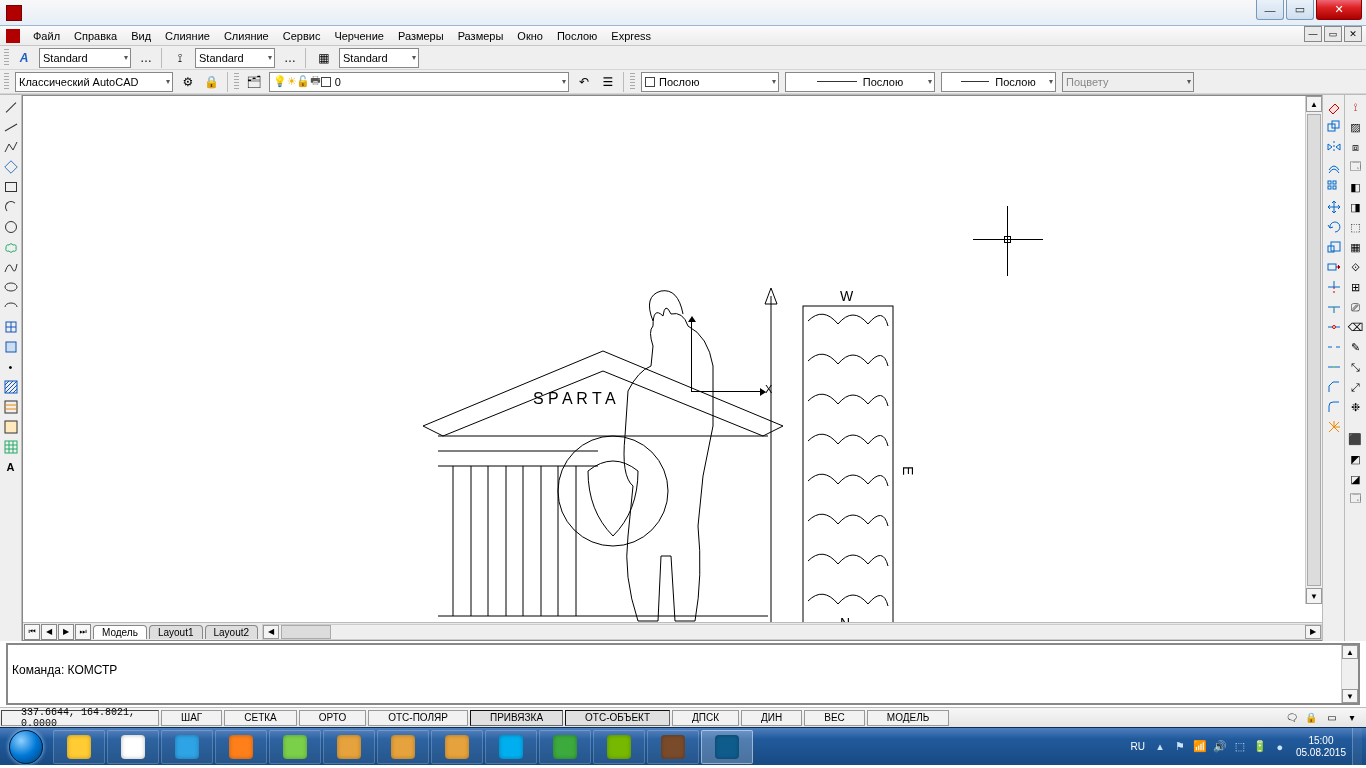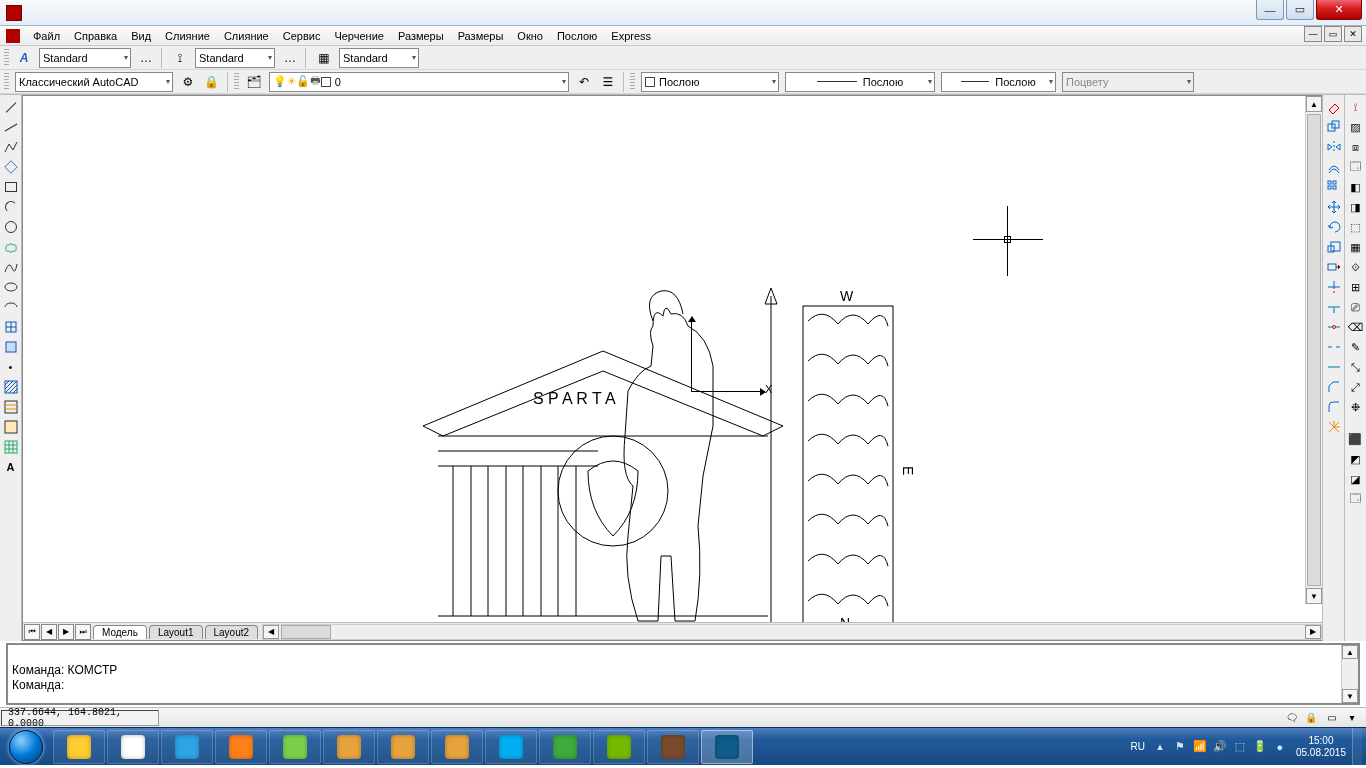--- a/index.html
+++ b/index.html
@@ -60,21 +60,21 @@
 .hscroll-bar .hbtn { width:16px; border:1px solid #999; background:#f4f4f4; font-size:8px; display:flex; align-items:center; justify-content:center;}
 .hscroll-bar .hthumb { flex:none; width:50px; background:#dcdcdc; border:1px solid #aaa; margin-left:2px;}
 
 
 .cmd-window { height:62px; background:#fff; border:2px solid #888; margin:2px 6px; padding:18px 4px; font-family:"Courier New",monospace; font-size:12px; line-height:15px; overflow:hidden; position:relative;}
 .cmd-scroll { position:absolute; right:0; top:0; width:17px; bottom:0; background:#efefef; border-left:1px solid #ccc;}
 .cmd-scroll .vbtn { height:14px; border:1px solid #999; background:#f4f4f4; font-size:8px; display:flex; align-items:center; justify-content:center;}
 
 
 .statusbar { height:20px; background:linear-gradient(#f7f7f7,#e5e5e5); border-top:1px solid #bbb; display:flex; align-items:center; font-size:10px;}
-.status-cell { border:1px solid #999; padding:1px 6px; margin:0 1px; background:#f2f2f2; height:16px; display:flex; align-items:center;}
+.status-cell { border:1px solid #999; padding:1px 19px; margin:0 1px; background:#f2f2f2; height:16px; display:flex; align-items:center;}
 .status-cell.pressed { border:1px inset #666; background:#e0e0e0;}
 .status-cell.first { width:158px; justify-content:flex-start; font-family:"Courier New",monospace; border-style:inset;}
 .status-right { margin-left:auto; display:flex; align-items:center; padding-right:4px;}
 .status-icon { width:16px; height:16px; margin:0 2px; display:inline-flex; align-items:center; justify-content:center; font-size:10px;}
 
 
 .taskbar { height:38px; background:linear-gradient(#4f7fbf,#215a9c 30%,#184a82); display:flex; align-items:center; border-top:1px solid #0a2f55;}
 .start-orb { width:52px; height:36px; display:flex; align-items:center; justify-content:center; }
 .start-orb span { width:34px; height:34px; border-radius:50%; background:radial-gradient(circle at 35% 30%, #8fd0ff, #0078d7 50%, #003a70); border:1px solid #001f40; box-shadow:0 0 4px #9cf;}
 .task-btn { width:52px; height:34px; margin:0 1px; border:1px solid rgba(255,255,255,0.2); border-radius:2px; display:flex; align-items:center; justify-content:center; background:rgba(255,255,255,0.06);}
@@ -478,29 +478,40 @@
     <div class="side-btn" style="height:10px;"></div>
     <div class="side-btn">⬛</div>
     <div class="side-btn">◩</div>
     <div class="side-btn">◪</div>
     <div class="side-btn">🗔</div>
   </div>
 </div>
 
 <div class="cmd-window">
   <div>Команда: КОМСТР</div>
-  <div>Команда:</div>
   <div class="cmd-scroll">
     <div class="vbtn">▲</div>
     <div class="vbtn" style="position:absolute;bottom:0;left:0;right:0;">▼</div>
   </div>
 </div>
 
 <div class="statusbar">
   <div class="status-cell first">337.6644, 164.8021, 0.0000</div>
+  <div id="status-toggles" style="display:flex;">
+      <div class="status-cell">ШАГ</div>
+      <div class="status-cell">СЕТКА</div>
+      <div class="status-cell">ОРТО</div>
+      <div class="status-cell">ОТС-ПОЛЯР</div>
+      <div class="status-cell pressed">ПРИВЯЗКА</div>
+      <div class="status-cell pressed">ОТС-ОБЪЕКТ</div>
+      <div class="status-cell">ДПСК</div>
+      <div class="status-cell">ДИН</div>
+      <div class="status-cell">ВЕС</div>
+      <div class="status-cell">МОДЕЛЬ</div>
+    </div>
   <div class="status-right">
     <span class="status-icon">🗨</span>
     <span class="status-icon">🔒</span>
     <span class="status-icon">▭</span>
     <span class="status-icon">▾</span>
   </div>
 </div>
 
 <div class="taskbar">
   <div class="start-orb">

